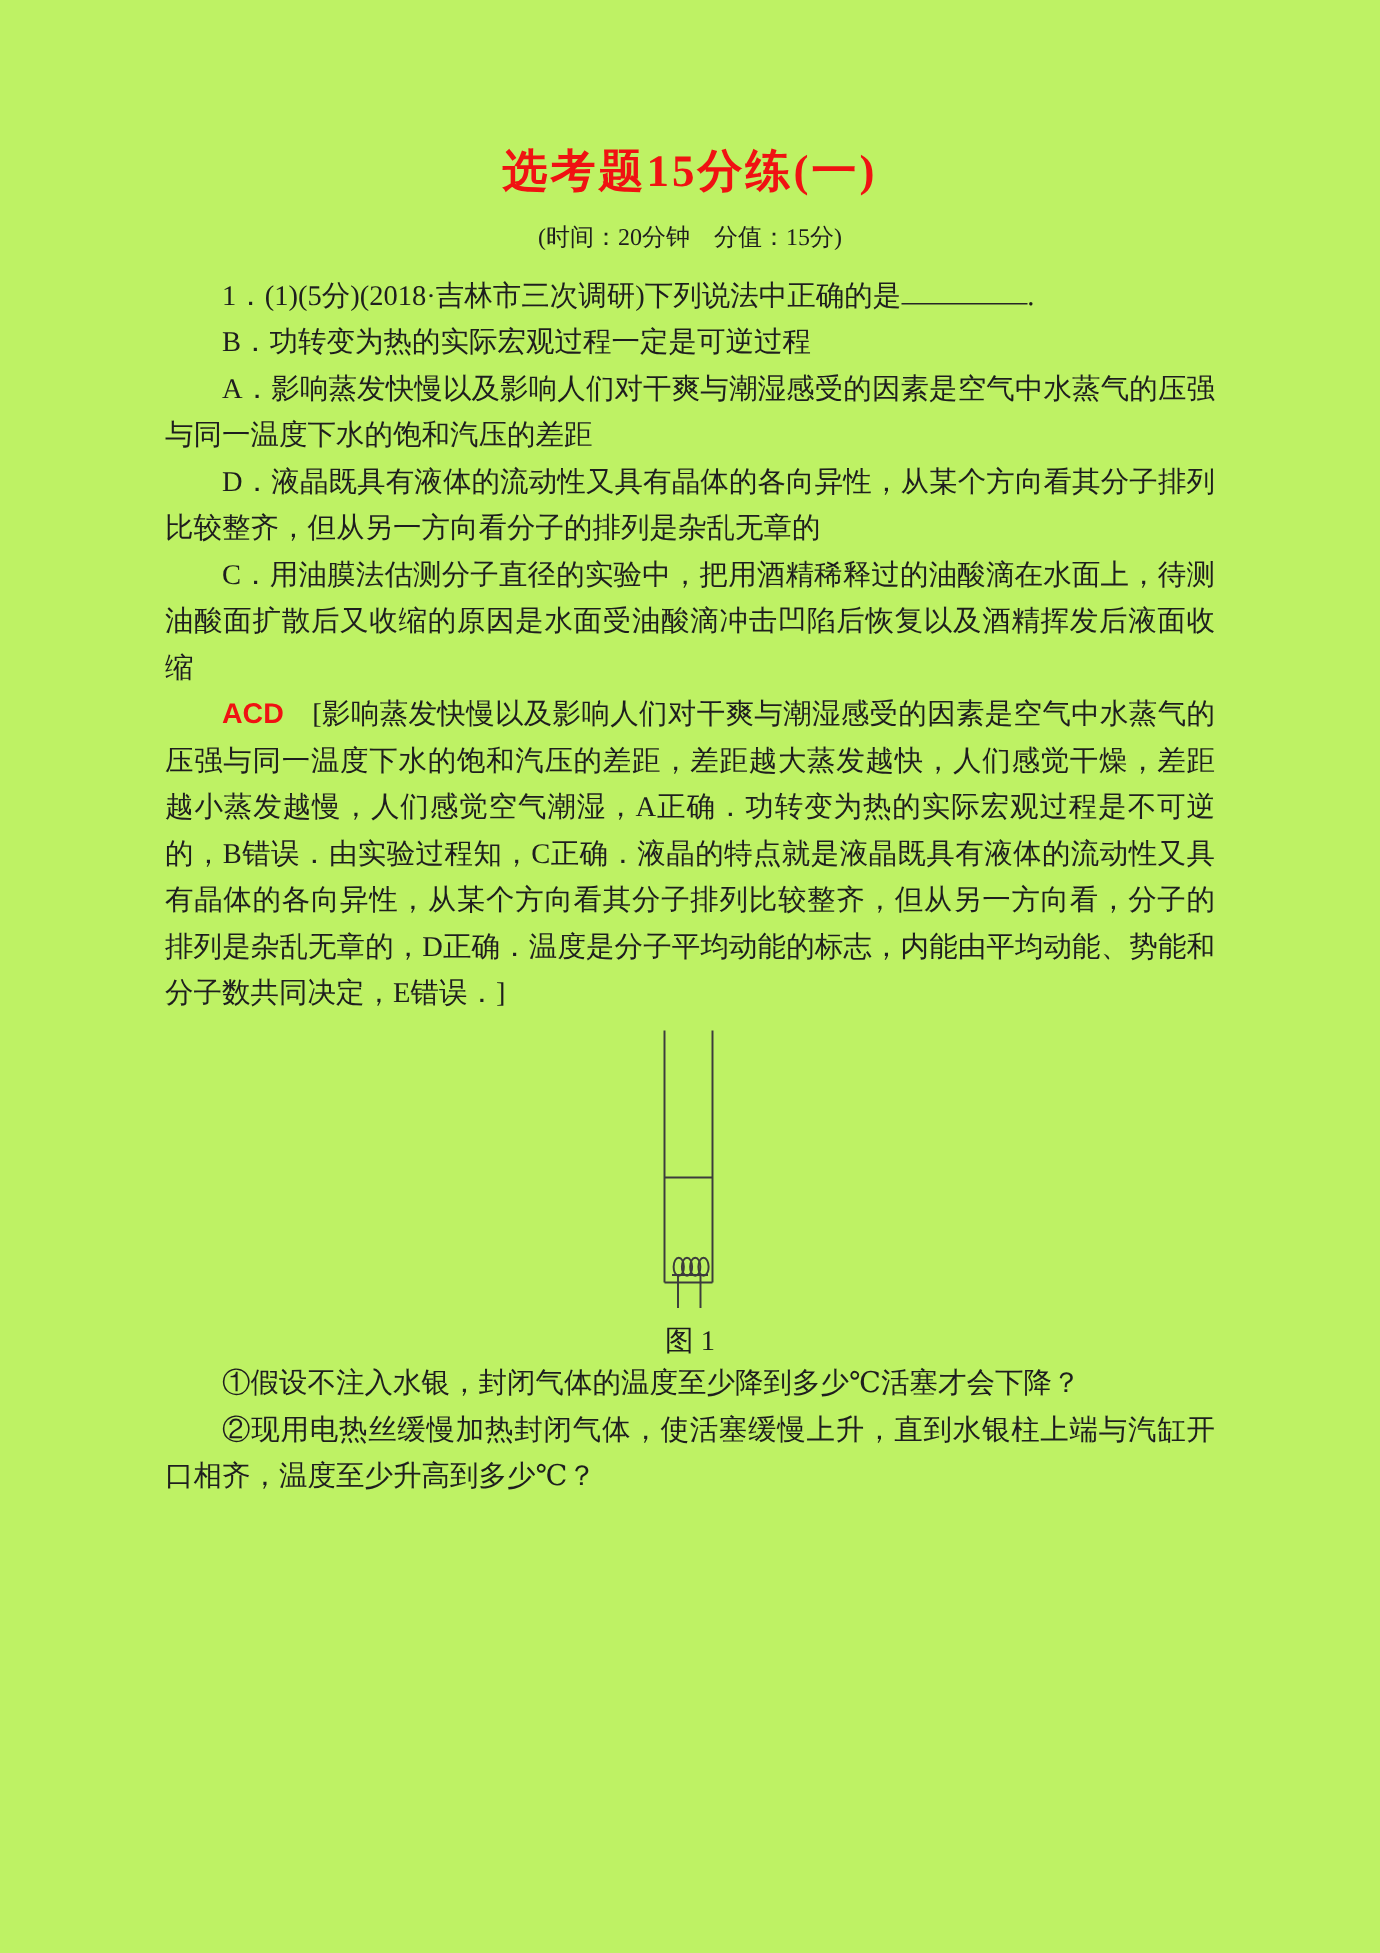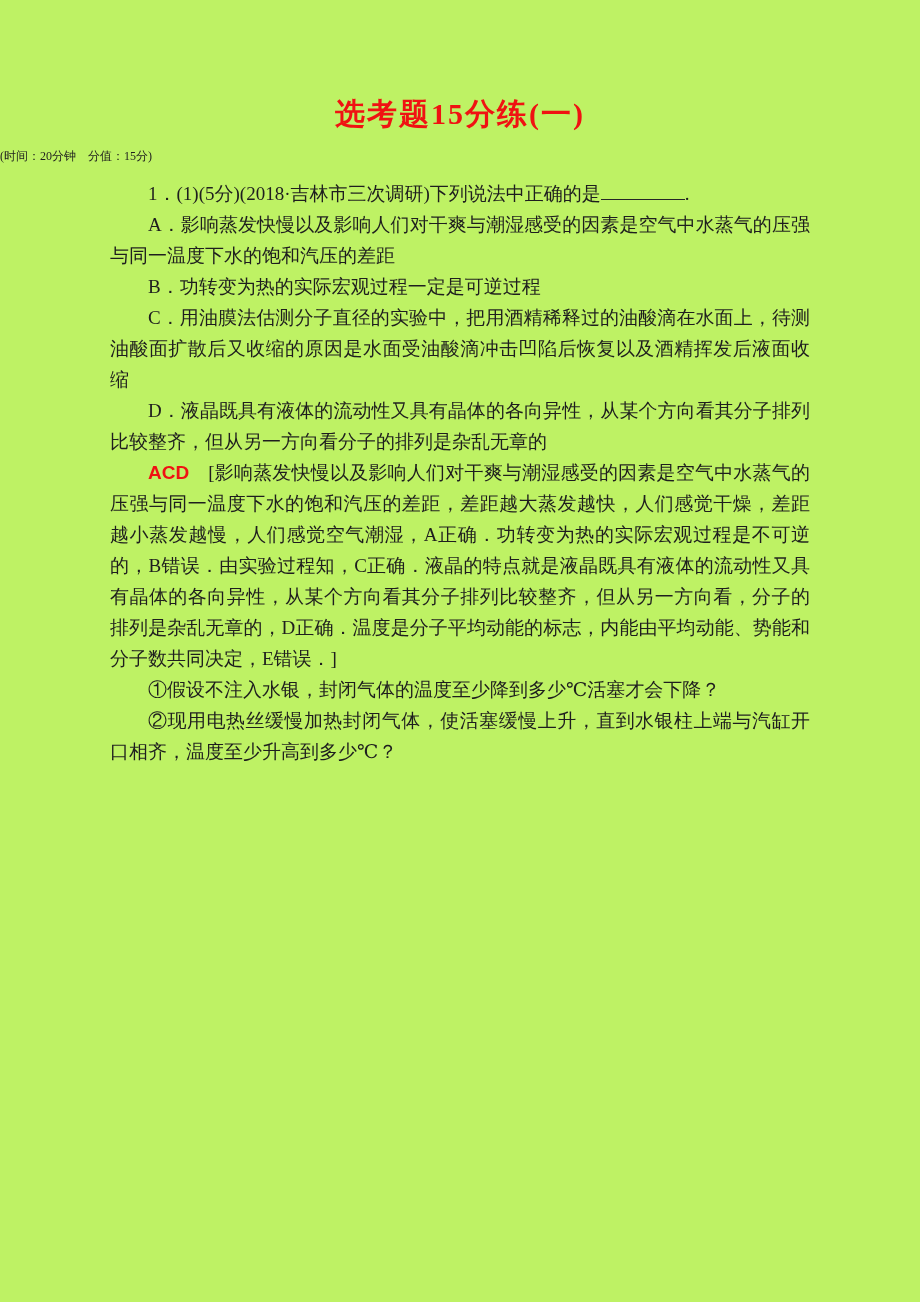--- a/index.html
+++ b/index.html
@@ -16,22 +16,22 @@
   .title{
     margin:94px 0 0 0;
     text-align:center;
     color:var(--accent_red,#f01212);
     font-size:30px;
     font-weight:bold;
     letter-spacing:2px;
   }
   .meta{
     margin-top:13px;
-    text-align:left;
-    font-size:12px;
+    text-align:center;
+    font-size:16px;
   }
   .para{
     margin:0;
     font-size:19px;
     line-height:31px;
     text-align:justify;
   }
   .first{margin-top:13px;}
   .indent{text-indent:2em;}
   .blank{
@@ -73,27 +73,49 @@
 <div class="page">
 
   <h1 class="title">选考题15分练(一)</h1>
 
   <div class="meta">(时间：20分钟　分值：15分)</div>
 
   <div class="content">
 
     <p class="para indent first"><span>1．(1)(5分)(2018·吉林市三次调研)下列说法中正确的是</span><span class="blank"></span><span>.</span></p>
 
+    <p class="para indent">B．功转变为热的实际宏观过程一定是可逆过程</p>
     <p class="para indent">A．影响蒸发快慢以及影响人们对干爽与潮湿感受的因素是空气中水蒸气的压强与同一温度下水的饱和汽压的差距</p>
-    <p class="para indent">B．功转变为热的实际宏观过程一定是可逆过程</p>
+    <p class="para indent">D．液晶既具有液体的流动性又具有晶体的各向异性，从某个方向看其分子排列比较整齐，但从另一方向看分子的排列是杂乱无章的</p>
     <p class="para indent">C．用油膜法估测分子直径的实验中，把用酒精稀释过的油酸滴在水面上，待测油酸面扩散后又收缩的原因是水面受油酸滴冲击凹陷后恢复以及酒精挥发后液面收缩</p>
-    <p class="para indent">D．液晶既具有液体的流动性又具有晶体的各向异性，从某个方向看其分子排列比较整齐，但从另一方向看分子的排列是杂乱无章的</p>
 
     <p class="para indent"><span class="answer-label">ACD</span><span>[影响蒸发快慢以及影响人们对干爽与潮湿感受的因素是空气中水蒸气的压强与同一温度下水的饱和汽压的差距，差距越大蒸发越快，人们感觉干燥，差距越小蒸发越慢，人们感觉空气潮湿，A正确．功转变为热的实际宏观过程是不可逆的，B错误．由实验过程知，C正确．液晶的特点就是液晶既具有液体的流动性又具有晶体的各向异性，从某个方向看其分子排列比较整齐，但从另一方向看，分子的排列是杂乱无章的，D正确．温度是分子平均动能的标志，内能由平均动能、势能和分子数共同决定，E错误．]</span></p>
 
 
+    <figure class="fig">
+      <svg width="122" height="196" viewBox="0 0 122 196" fill="none" stroke="#3c3c3c" stroke-width="1.3">
+
+        <line x1="44" y1="4" x2="44" y2="172"></line>
+        <line x1="76" y1="4" x2="76" y2="172"></line>
+        <line x1="44" y1="172" x2="76" y2="172"></line>
+
+        <line x1="44" y1="102" x2="76" y2="102"></line>
+
+        <g>
+          <line x1="49" y1="167" x2="73" y2="167"></line>
+          <ellipse cx="53.5" cy="161.5" rx="3.4" ry="6"></ellipse>
+          <ellipse cx="59" cy="161.5" rx="3.4" ry="6"></ellipse>
+          <ellipse cx="64.5" cy="161.5" rx="3.4" ry="6"></ellipse>
+          <ellipse cx="70" cy="161.5" rx="3.4" ry="6"></ellipse>
+        </g>
+
+        <line x1="53" y1="167" x2="53" y2="189"></line>
+        <line x1="68" y1="167" x2="68" y2="189"></line>
+      </svg>
+      <figcaption class="figcap">图 1</figcaption>
+    </figure>
 
     <p class="para indent">①假设不注入水银，封闭气体的温度至少降到多少℃活塞才会下降？</p>
     <p class="para indent">②现用电热丝缓慢加热封闭气体，使活塞缓慢上升，直到水银柱上端与汽缸开口相齐，温度至少升高到多少℃？</p>
 
 
   </div>
 </div>
 
 </body></html>

